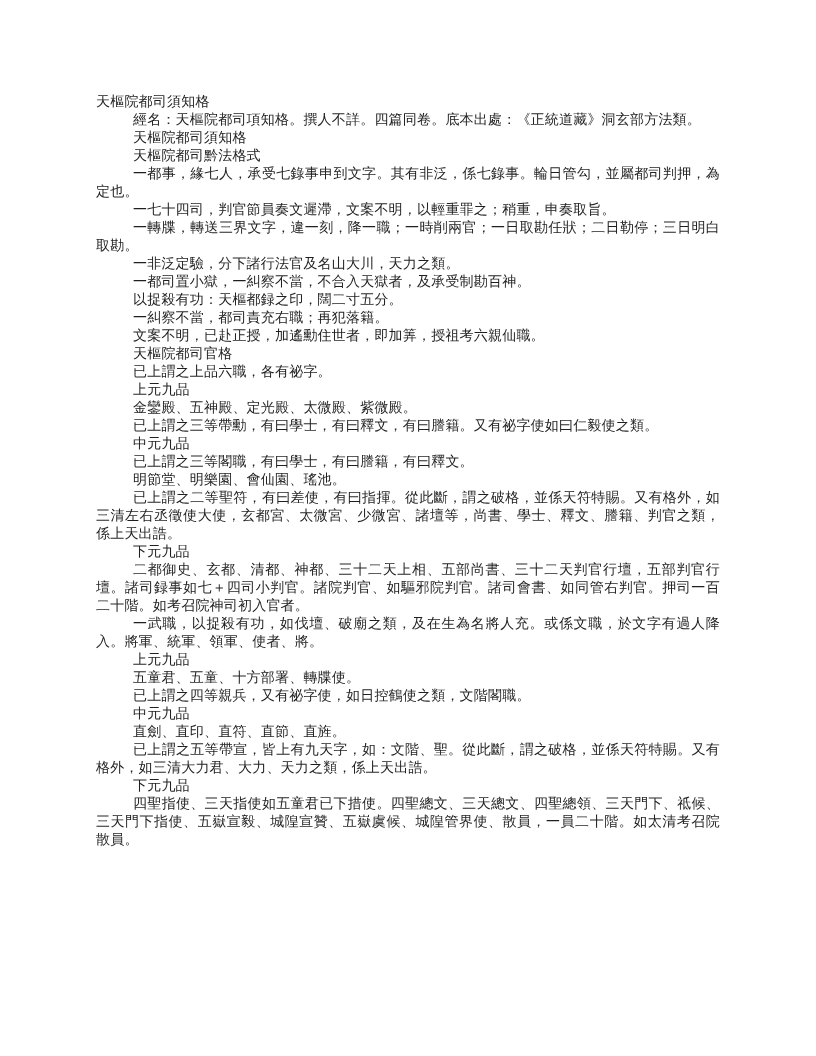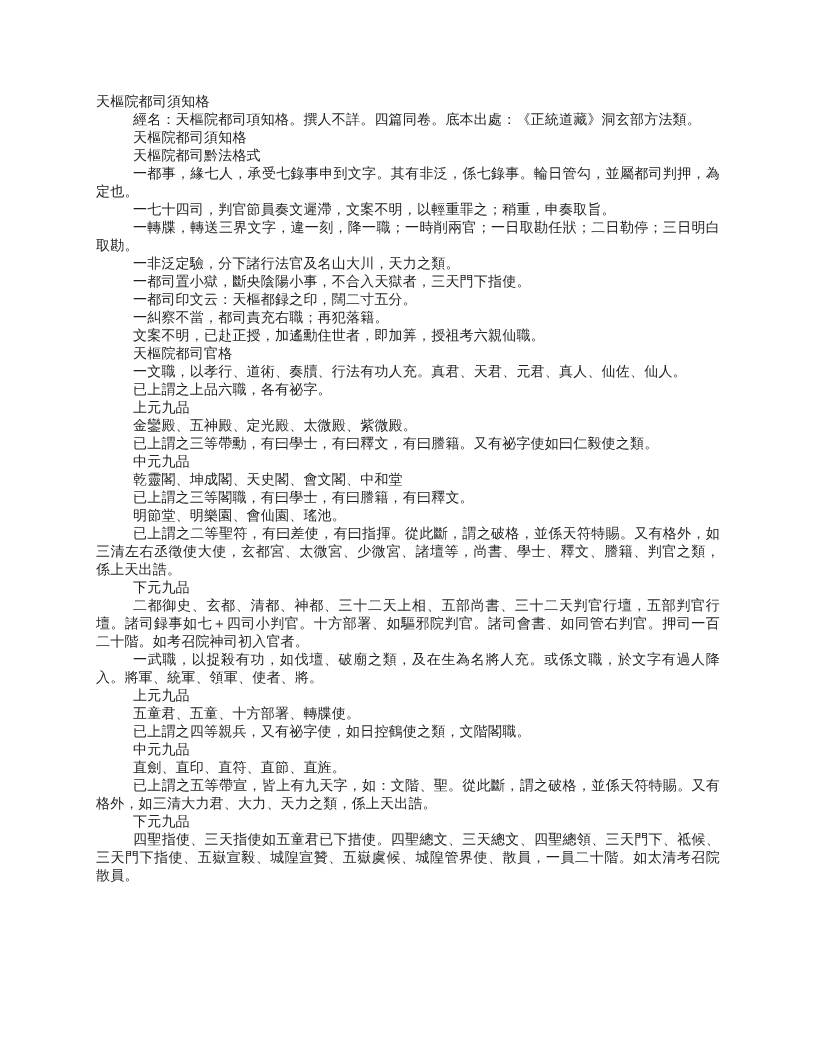--- a/index.html
+++ b/index.html
@@ -37,37 +37,35 @@
 <div class="page">
   <main class="doc-body">
       <p class="">天樞院都司須知格</p>
       <p class="indent">經名：天樞院都司項知格。撰人不詳。四篇同卷。底本出處：《正統道藏》洞玄部方法類。</p>
       <p class="indent">天樞院都司須知格</p>
       <p class="indent">天樞院都司黔法格式</p>
       <p class="indent">一都事，緣七人，承受七錄事申到文字。其有非泛，係七錄事。輪日管勾，並屬都司判押，為定也。</p>
       <p class="indent">一七十四司，判官節員奏文遲滯，文案不明，以輕重罪之；稍重，申奏取旨。</p>
       <p class="indent">一轉牒，轉送三界文字，違一刻，降一職；一時削兩官；一日取勘任狀；二日勒停；三日明白取勘。</p>
       <p class="indent">一非泛定驗，分下諸行法官及名山大川，天力之類。</p>
-      <p class="indent">一都司置小獄，斷央陰陽小事，不合入天獄者，三天門下指使。</p>
-      <p class="indent">一都司印文云：天樞都録之印，闊二寸五分。</p>
+      <p class="indent">一都司置小獄，一糾察不當，不合入天獄者，及承受制勘百神。</p>
+      <p class="indent">以捉殺有功：天樞都録之印，闊二寸五分。</p>
       <p class="indent">一糾察不當，都司責充右職；再犯落籍。</p>
       <p class="indent">文案不明，已赴正授，加遙勳住世者，即加筭，授祖考六親仙職。</p>
       <p class="indent">天樞院都司官格</p>
-      <p class="indent">一文職，以孝行、道術、奏牘、行法有功人充。真君、天君、元君、真人、仙佐、仙人。</p>
       <p class="indent">已上謂之上品六職，各有祕字。</p>
       <p class="indent">上元九品</p>
       <p class="indent">金鑾殿、五神殿、定光殿、太微殿、紫微殿。</p>
       <p class="indent">已上謂之三等帶勳，有曰學士，有曰釋文，有曰謄籍。又有祕字使如曰仁毅使之類。</p>
       <p class="indent">中元九品</p>
-      <p class="indent">乾靈閣、坤成閣、天史閣、會文閣、中和堂</p>
       <p class="indent">已上謂之三等閣職，有曰學士，有曰謄籍，有曰釋文。</p>
       <p class="indent">明節堂、明樂園、會仙園、瑤池。</p>
       <p class="indent">已上謂之二等聖符，有曰差使，有曰指揮。從此斷，謂之破格，並係天符特賜。又有格外，如三清左右丞徵使大使，玄都宮、太微宮、少微宮、諸壇等，尚書、學士、釋文、謄籍、判官之類，係上天出誥。</p>
       <p class="indent">下元九品</p>
-      <p class="indent">二都御史、玄都、清都、神都、三十二天上相、五部尚書、三十二天判官行壇，五部判官行壇。諸司録事如七＋四司小判官。十方部署、如驅邪院判官。諸司會書、如同管右判官。押司一百二十階。如考召院神司初入官者。</p>
+      <p class="indent">二都御史、玄都、清都、神都、三十二天上相、五部尚書、三十二天判官行壇，五部判官行壇。諸司録事如七＋四司小判官。諸院判官、如驅邪院判官。諸司會書、如同管右判官。押司一百二十階。如考召院神司初入官者。</p>
       <p class="indent">一武職，以捉殺有功，如伐壇、破廟之類，及在生為名將人充。或係文職，於文字有過人降入。將軍、統軍、領軍、使者、將。</p>
       <p class="indent">上元九品</p>
       <p class="indent">五童君、五童、十方部署、轉牒使。</p>
       <p class="indent">已上謂之四等親兵，又有祕字使，如日控鶴使之類，文階閣職。</p>
       <p class="indent">中元九品</p>
       <p class="indent">直劍、直印、直符、直節、直旌。</p>
       <p class="indent">已上謂之五等帶宣，皆上有九天字，如：文階、聖。從此斷，謂之破格，並係天符特賜。又有格外，如三清大力君、大力、天力之類，係上天出誥。</p>
       <p class="indent">下元九品</p>
       <p class="indent">四聖指使、三天指使如五童君已下措使。四聖總文、三天總文、四聖總領、三天門下、祗候、三天門下指使、五嶽宣毅、城隍宣贊、五嶽虞候、城隍管界使、散員，一員二十階。如太清考召院散員。</p>
     </main>

